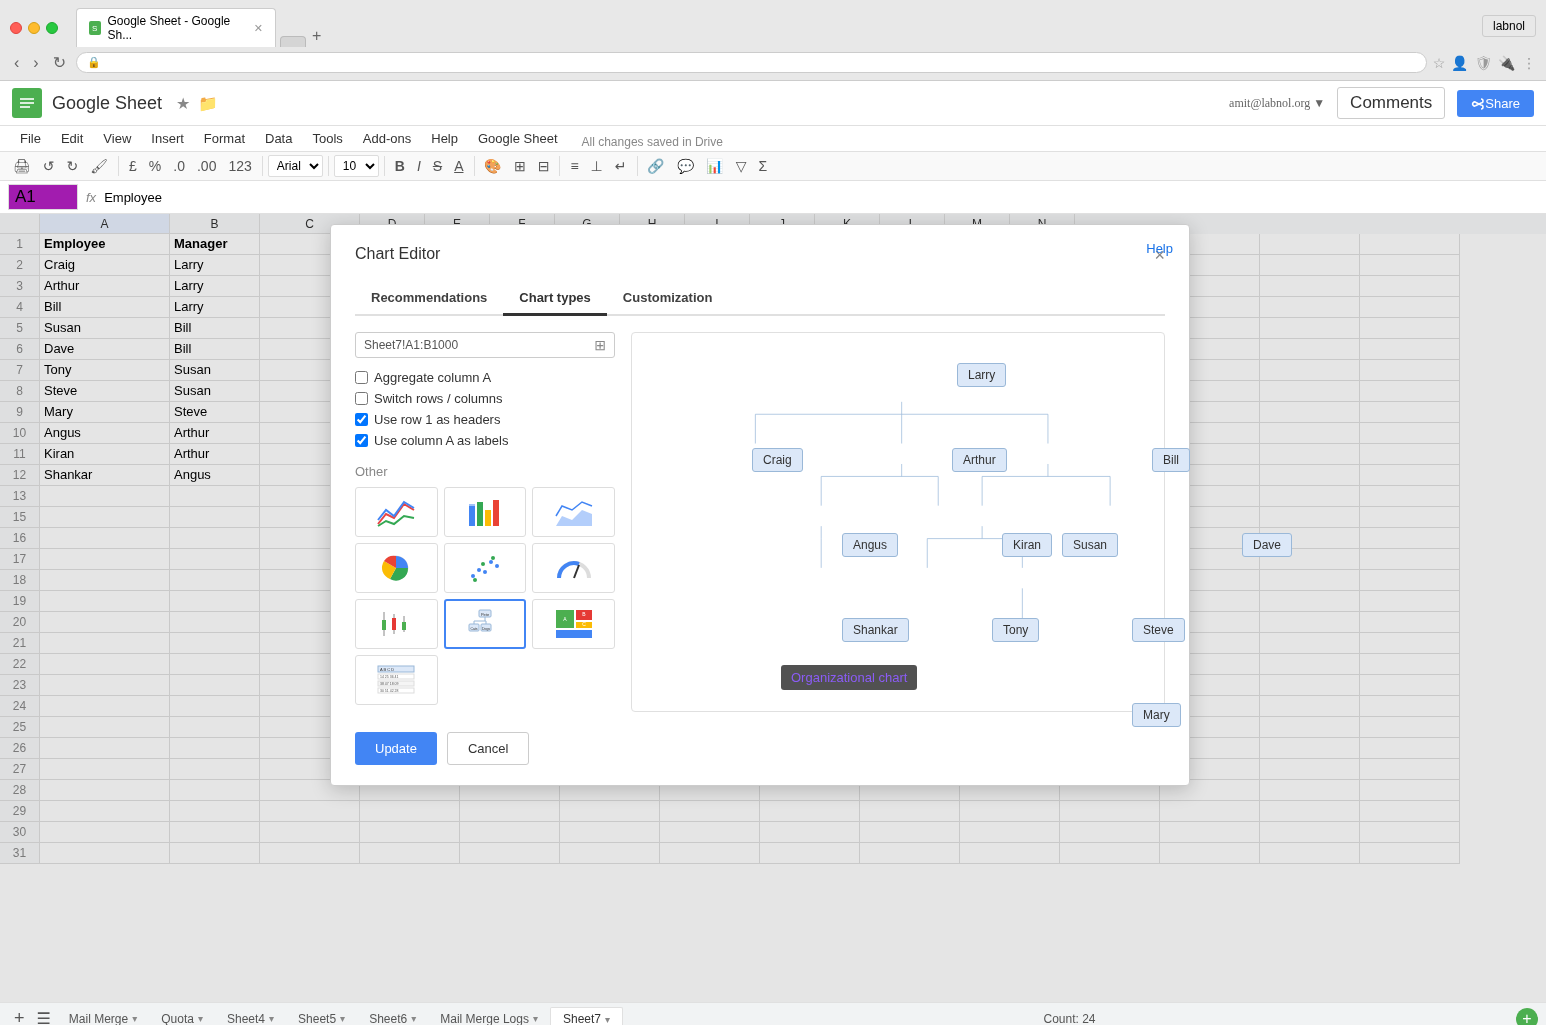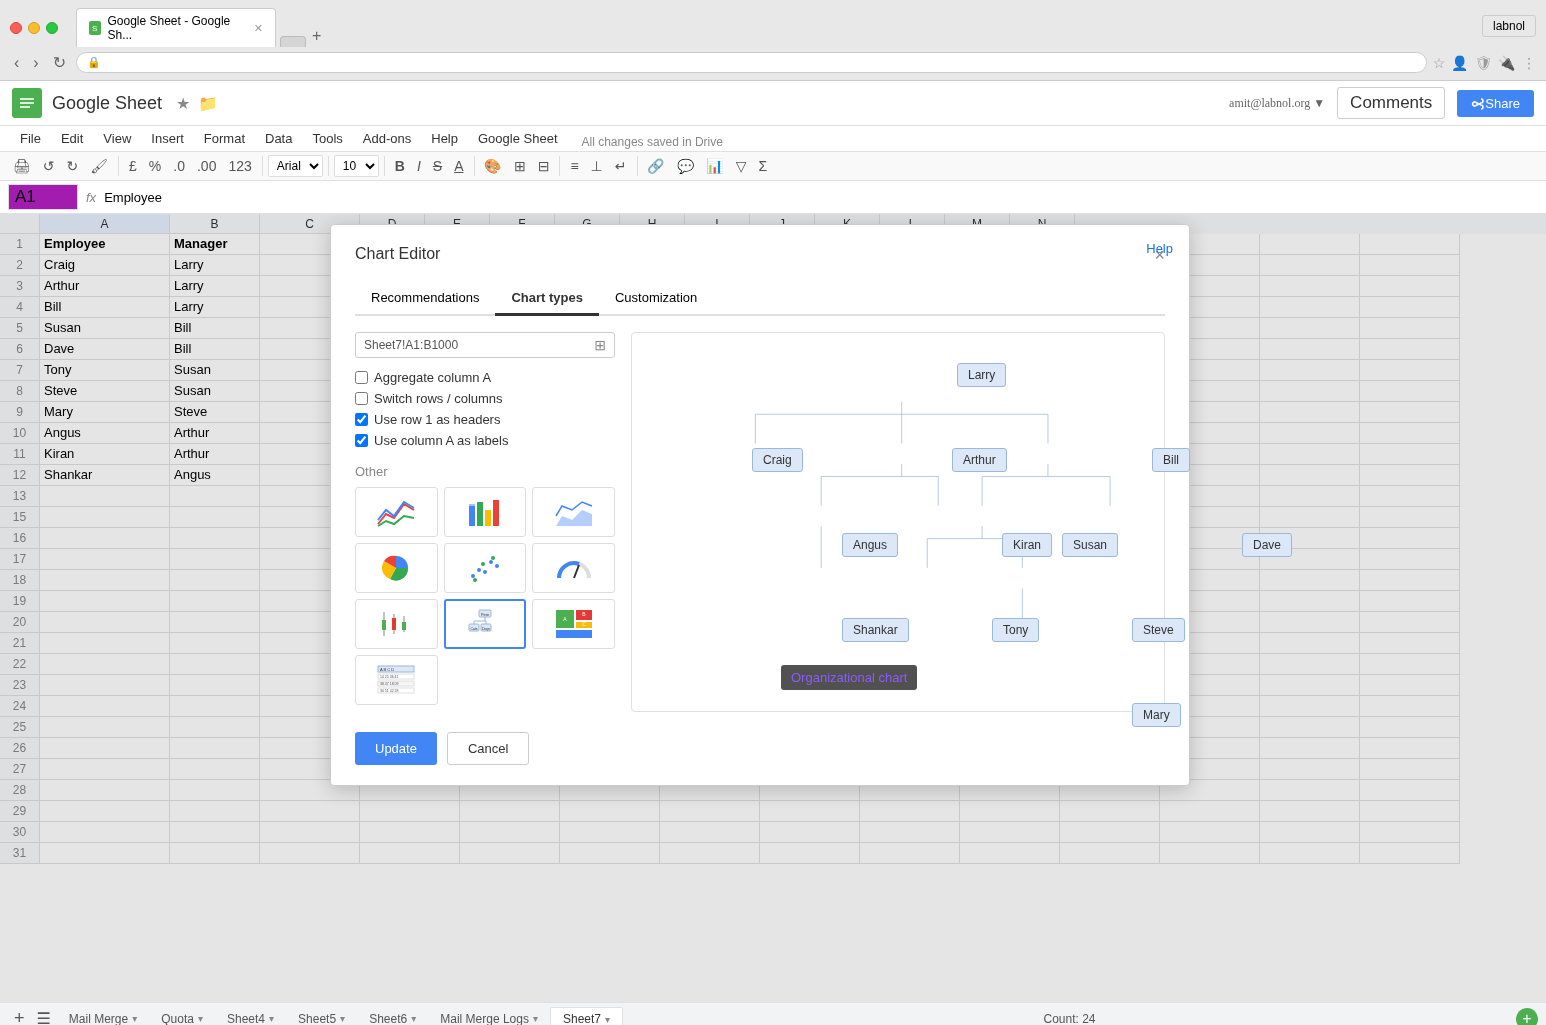--- a/index.html
+++ b/index.html
@@ -187,21 +187,21 @@
       padding: 20px 24px;
       position: absolute;
       left: 330px;
       top: 10px;
     }
     .chart-editor-header { display: flex; justify-content: space-between; align-items: flex-start; margin-bottom: 16px; }
     .chart-editor-title { font-size: 16px; color: #333; font-weight: normal; }
     .chart-editor-close { background: none; border: none; color: #888; font-size: 18px; cursor: pointer; }
 
     .chart-editor-tabs { display: flex; border-bottom: 2px solid #e0e0e0; margin-bottom: 16px; }
-    .chart-tab { padding: 8px 16px; font-size: 13px; color: #000000; cursor: pointer; border-bottom: 3px solid transparent; margin-bottom: -2px; }
+    .chart-tab { padding: 8px 16px; font-size: 13px; color: #404040; cursor: pointer; border-bottom: 3px solid transparent; margin-bottom: -2px; font-weight: bold; }
     .chart-tab-active { color: #333; font-weight: bold; border-bottom: 3px solid #333; }
 
     .chart-editor-body { display: flex; gap: 16px; }
     .chart-left { width: 260px; flex-shrink: 0; }
     .chart-right { flex: 1; border: 1px solid #e0e0e0; border-radius: 4px; min-height: 380px; padding: 10px; position: relative; }
 
     .data-range-input { display: flex; align-items: center; border: 1px solid #ccc; border-radius: 3px; padding: 4px 8px; margin-bottom: 12px; font-size: 12px; color: #555; }
     .data-range-text { flex: 1; }
     .data-range-icon { color: #888; font-size: 14px; cursor: pointer; }
 

